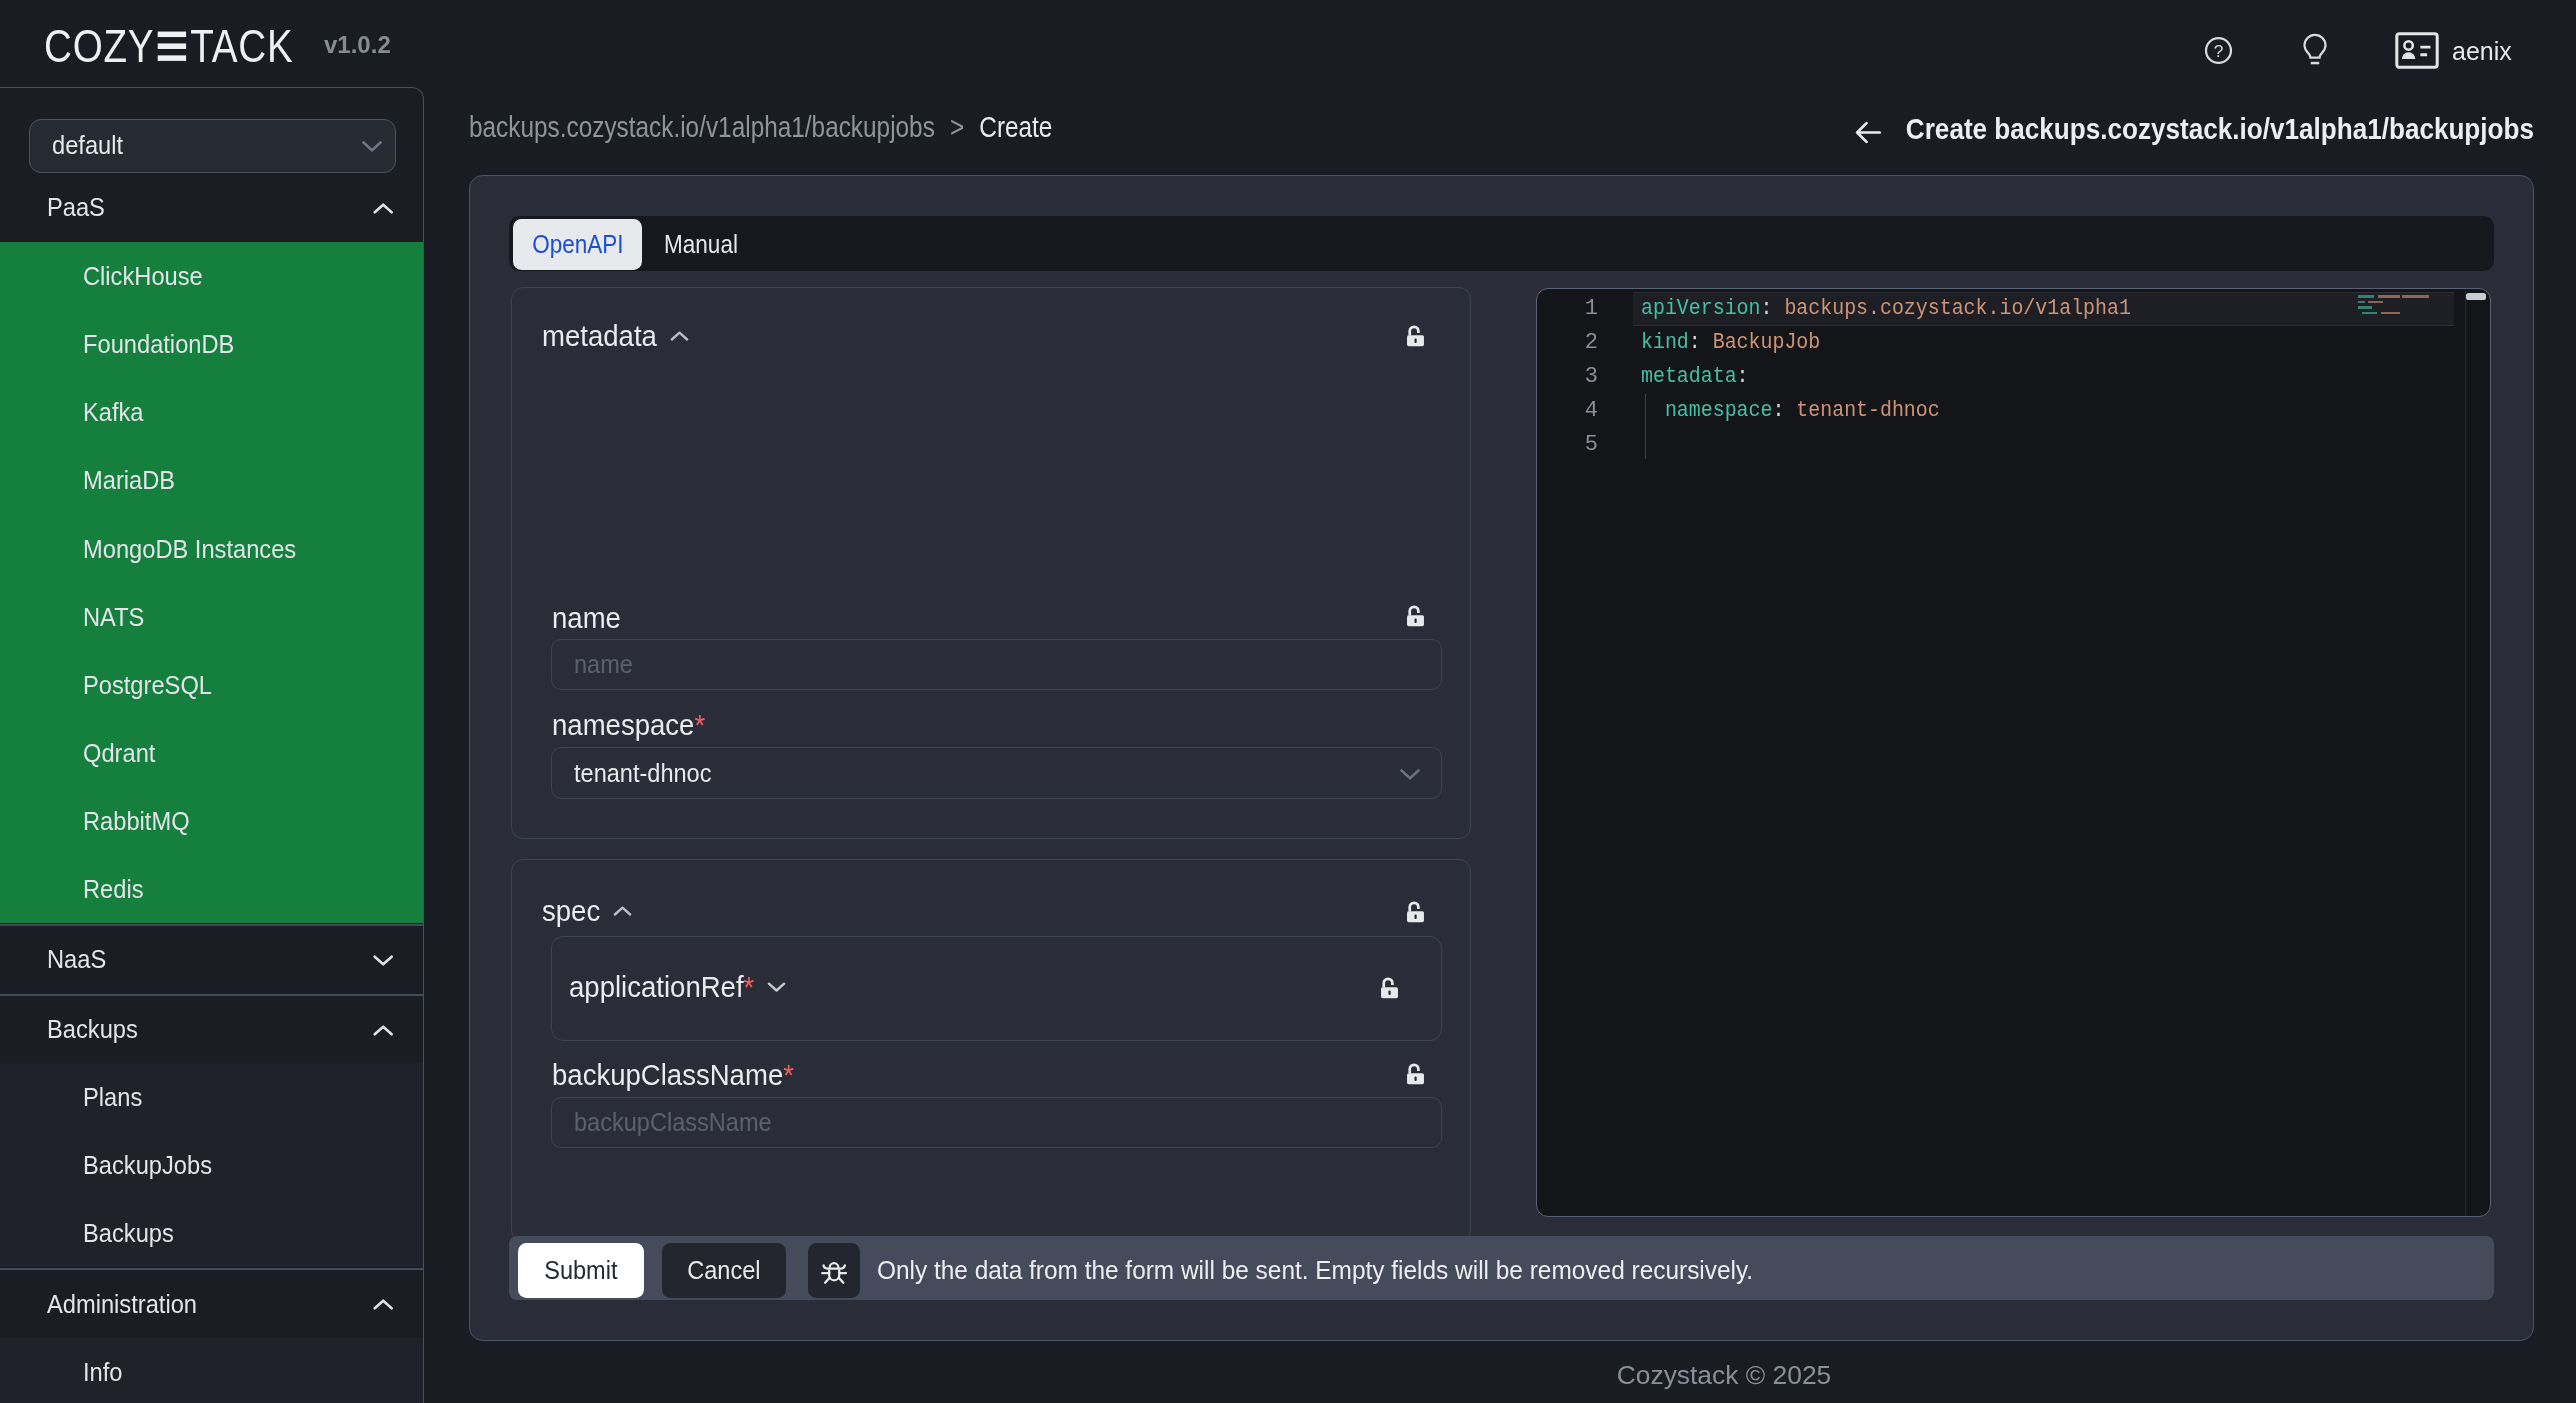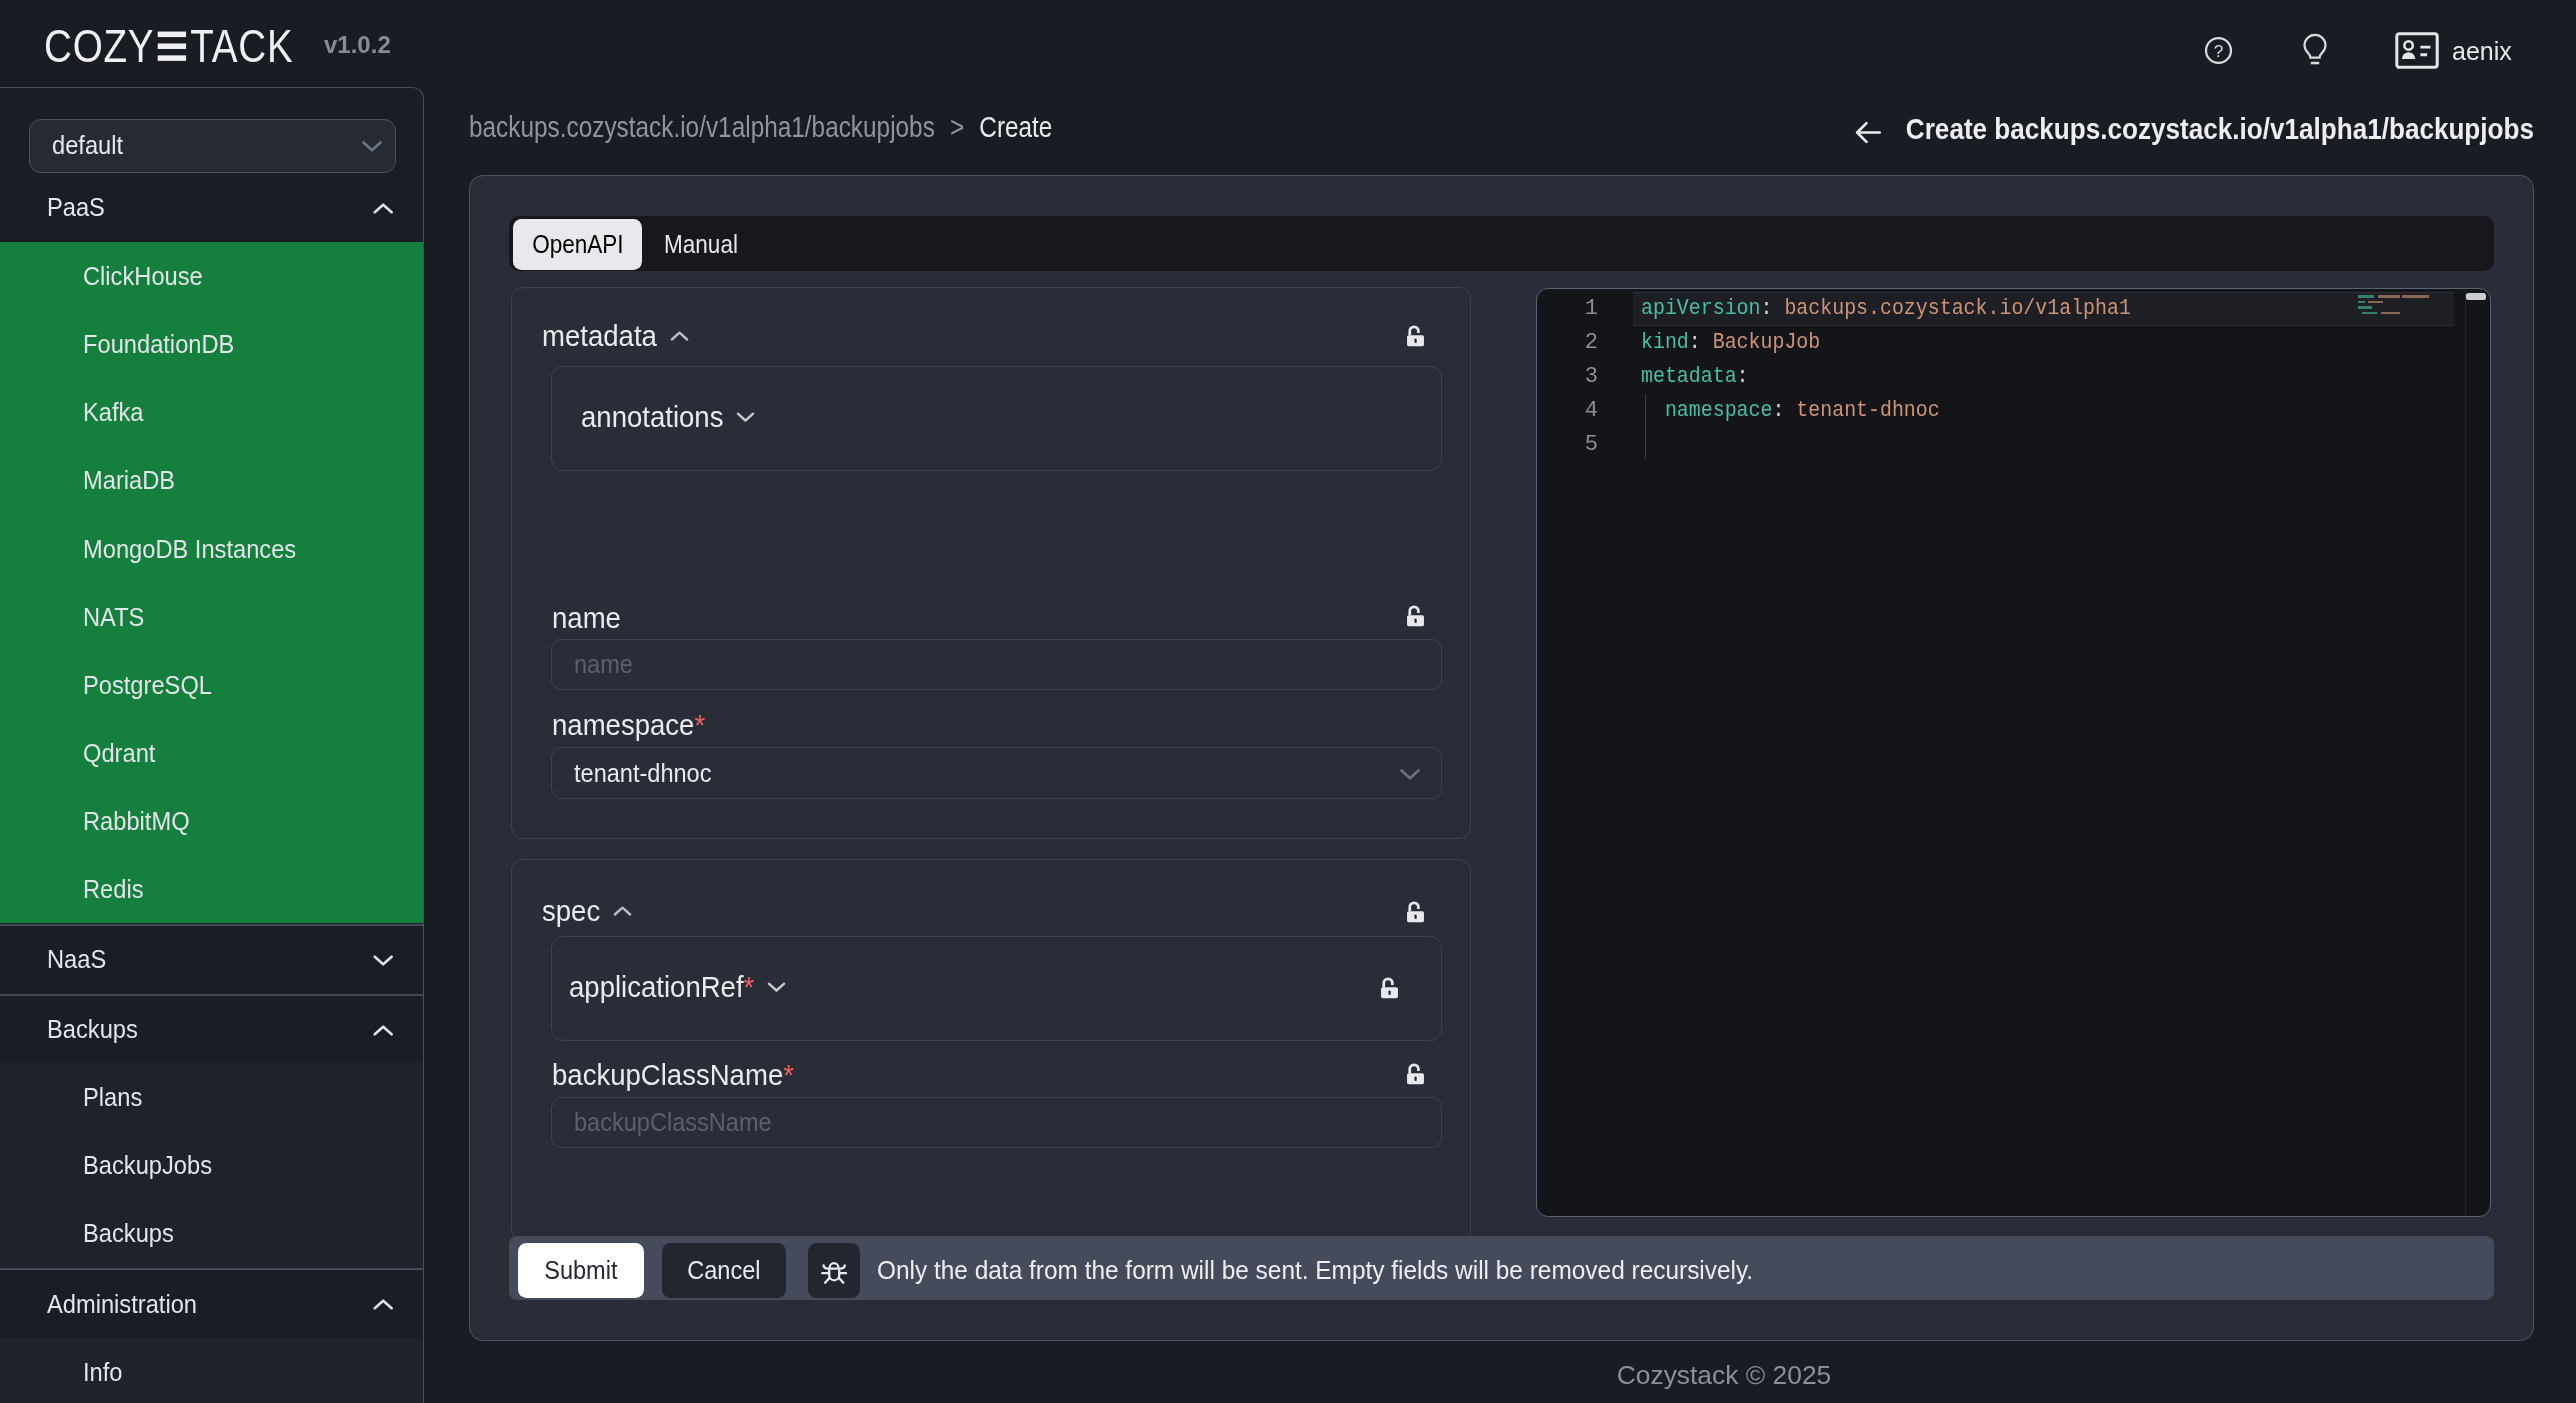--- a/index.html
+++ b/index.html
@@ -92,48 +92,40 @@
   <span style="color:#e9ebef">Create</span>
 </div>
 <svg class="abs" style="left:1855px;top:120px" width="25.6" height="25" viewBox="0 0 30 29">
     <path d="M29 14.5 H3 M13.5 3.5 L2.5 14.5 L13.5 25.5" fill="none" stroke="#e9ebef" stroke-width="3.1" stroke-linecap="round" stroke-linejoin="round"></path>
   </svg>
 <div class="abs" style="right:42px;top:112px;font-size:30px;font-weight:bold;color:#eceef2;transform:scaleX(.87);transform-origin:right center;white-space:nowrap" id="title">Create backups.cozystack.io/v1alpha1/backupjobs</div>
 
 <div class="abs" style="left:469px;top:175px;width:2065px;height:1166px;background:#2a2d37;border:1.7px solid #4c5464;border-radius:13.6px;box-sizing:border-box"></div>
 
 <div class="abs" style="left:509px;top:216px;width:1985px;height:55px;background:#17181d;border-radius:10.2px">
-  <div class="abs" style="left:4.3px;top:2.6px;width:129px;height:51px;background:#e8e9ec;border-radius:8.5px;display:flex;align-items:center;justify-content:center;font-size:25.6px;color:#000000">
+  <div class="abs" style="left:4.3px;top:2.6px;width:129px;height:51px;background:#e8e9ec;border-radius:8.5px;display:flex;align-items:center;justify-content:center;font-size:25.6px;color:#1d4ed8">
       <span style="transform:scaleX(.88)">OpenAPI</span>
     </div>
   <div class="abs" style="left:132px;top:2.6px;width:119px;height:51px;display:flex;align-items:center;justify-content:center;font-size:25.6px;color:#e6e8ea">
       <span style="transform:scaleX(.88)">Manual</span>
     </div>
 </div>
 
 <div class="box" style="left:511px;top:287px;width:960px;height:552px">
   <div class="abs row" style="left:30px;top:34px;height:29px">
       <span class="lbl">metadata</span>
       <svg style="margin-left:6.8px" width="19" height="10.2" viewBox="0 0 22 12">
         <polyline points="2,10 11,2 20,10" fill="none" stroke="#b9bec7" stroke-width="2.8" stroke-linecap="round" stroke-linejoin="round"></polyline>
       </svg>
     </div>
   <svg class="abs lockico" style="left:894px;top:37px" width="19" height="22" viewBox="0 0 22 26">
       <path d="M4.2 12.5 V7.2 a5.1 5.1 0 0 1 10.2 0 V9.4" fill="none" stroke="#e8e9ec" stroke-width="3.2"></path>
       <rect x="1" y="12" width="20" height="13" rx="2" fill="#e8e9ec"></rect>
       <rect x="9.8" y="16" width="2.6" height="5.4" rx="1.2" fill="#23262e"></rect>
     </svg>
-  <div class="box" style="left:39px;top:78px;width:891px;height:105px">
-    <div class="abs row" style="left:29px;top:0;height:101px">
-        <span class="lbl">annotations</span>
-        <svg style="margin-left:5.1px" width="19" height="10.2" viewBox="0 0 22 12">
-          <polyline points="2,2 11,10 20,2" fill="none" stroke="#c6cad1" stroke-width="2.8" stroke-linecap="round" stroke-linejoin="round"></polyline>
-        </svg>
-      </div>
-  </div>
   <div class="abs lbl" style="left:40px;top:314px">name</div>
   <svg class="abs lockico" style="left:894px;top:317px" width="19" height="22" viewBox="0 0 22 26">
       <path d="M4.2 12.5 V7.2 a5.1 5.1 0 0 1 10.2 0 V9.4" fill="none" stroke="#e8e9ec" stroke-width="3.2"></path>
       <rect x="1" y="12" width="20" height="13" rx="2" fill="#e8e9ec"></rect>
       <rect x="9.8" y="16" width="2.6" height="5.4" rx="1.2" fill="#23262e"></rect>
     </svg>
   <div class="box" style="left:39px;top:351px;width:891px;height:51px;border-radius:10.2px">
     <div class="abs ph" style="left:22px;top:10.2px">name</div>
   </div>
   <div class="abs lbl" style="left:40px;top:421px">namespace<span class="red">*</span></div>

